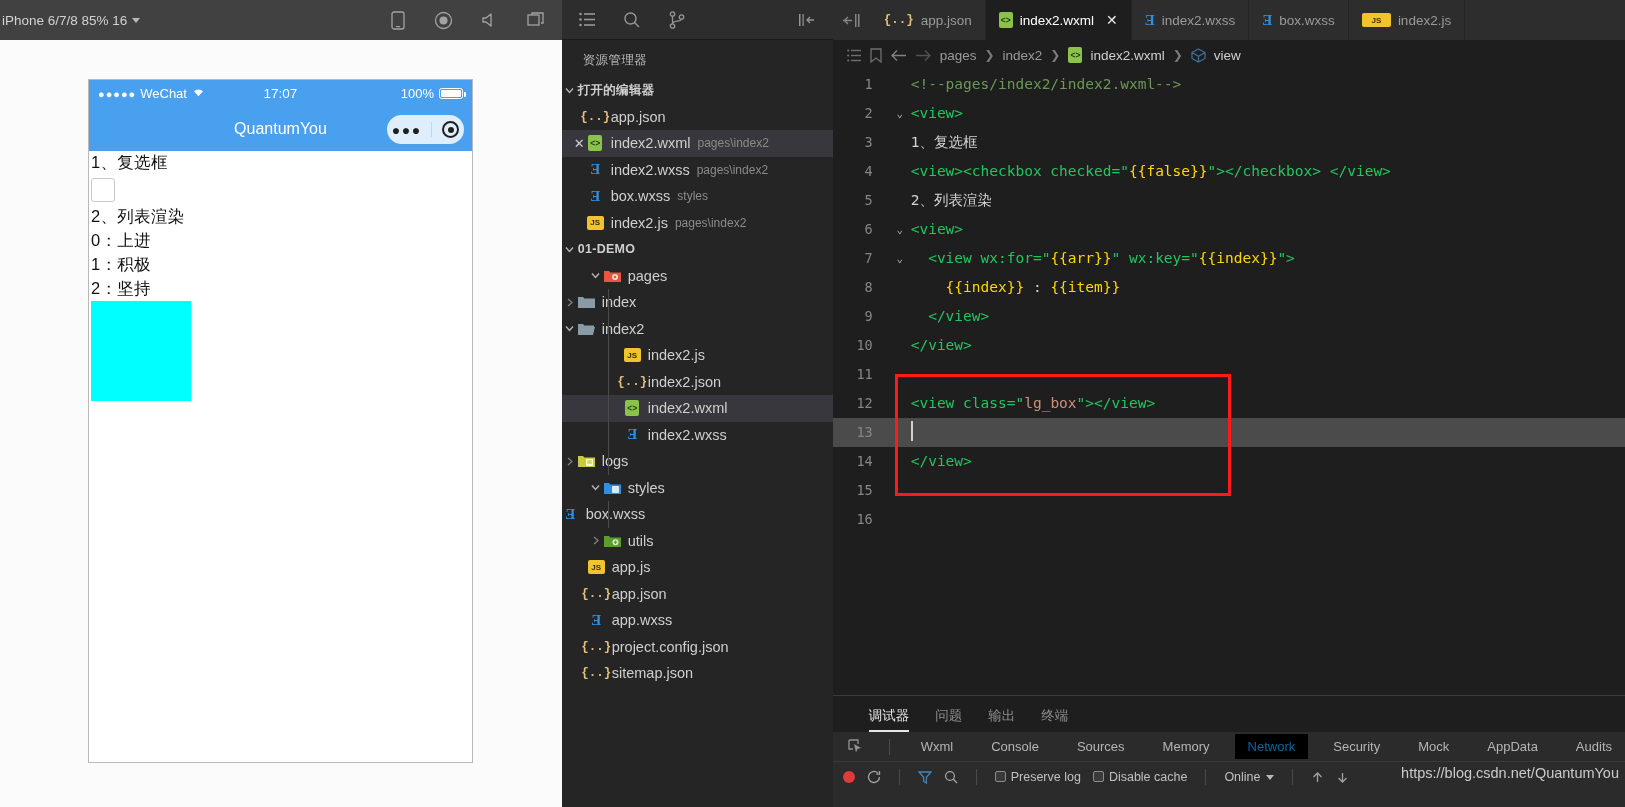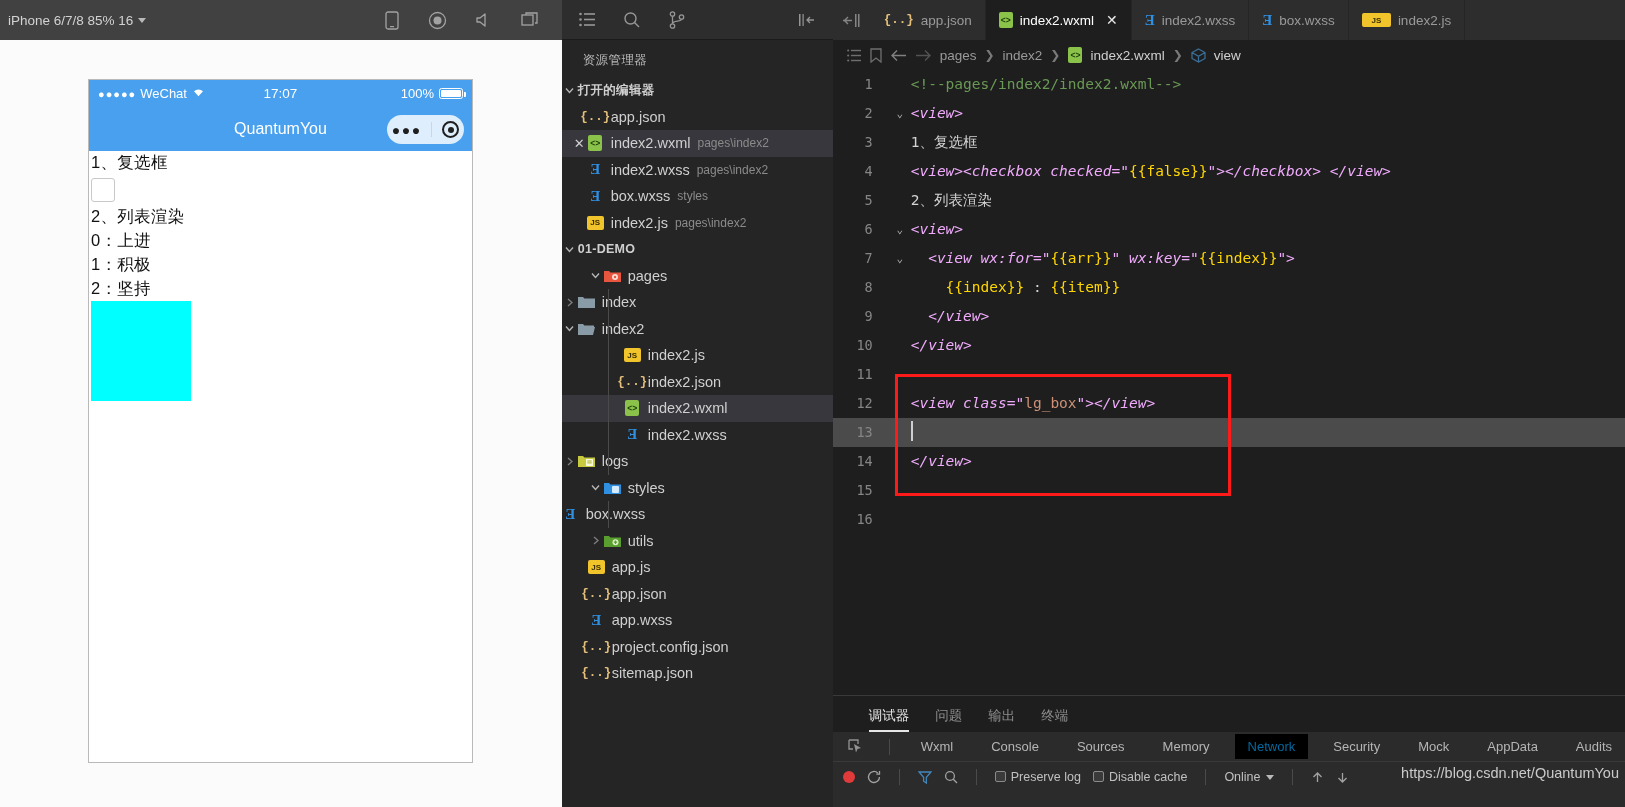--- a/index.html
+++ b/index.html
@@ -8,21 +8,21 @@
     background: #2d2d2d;
     font-family: "Liberation Sans", "DejaVu Sans", sans-serif;
     overflow: hidden;
   }
   .app { position: relative; width: 1625px; height: 807px; display: flex; }
 
   
   .sim-pane { width: 565px; height: 807px; background: #fbfbfb; position: relative; }
   .sim-toolbar {
     height: 40px; background: #414141; display: flex; align-items: center;
-    padding: 0 8px; color: #c8c8c8; font-size: 13.5px;
+    padding: 0 2px; color: #c8c8c8; font-size: 13.5px;
   }
   .sim-device-sel { display: flex; align-items: center; gap: 5px; cursor: pointer; color: #d2d2d2; }
   .caret-dn { width:0;height:0;border-left:4px solid transparent;border-right:4px solid transparent;border-top:5px solid #b9b9b9; }
   .sim-tb-icons { margin-left: auto; display: flex; align-items: center; gap: 26px; padding-right: 14px; }
   .sim-tb-icons .ic { width: 20px; height: 20px; opacity: .72; cursor: pointer; display:flex;align-items:center;justify-content:center; }
   .sim-body { height: 767px; background: #fbfbfb; position: relative; }
 
   .phone {
     position: absolute; left: 88px; top: 39px;
     width: 385px; height: 684px;
@@ -128,21 +128,21 @@
     font-family: "DejaVu Sans Mono", "Liberation Mono", monospace;
     font-size: 14.5px; line-height: 29px; color: #d4d4d4;
   }
   .cline { display: flex; align-items: flex-start; height: 29px; position: relative; }
   .cline.hl { background: #4b4b4b; }
   .ln { width: 56px; flex: none; text-align: right; color: #868686; padding-right: 16px; font-size: 13.5px; }
   .fold { width: 22px; flex: none; color: #b4b4b4; text-align: center; font-size: 11px; }
   .ctext { white-space: pre; }
 
   .tok-cm { color: #6a9955; }
-  .tok-tag { color: #f0abfc; font-style: italic; }
+  .tok-tag { color: #22c55e; }
   .tok-str { color: #ce9178; }
   .tok-br { color: #ffd700; }
   .tok-pl { color: #d4d4d4; }
   .tok-txt { color: #d4d4d4; }
 
   .redbox {
     position: absolute; left: 62px; top: 304px; width: 336px; height: 122px;
     border: 3px solid #ff1a1a; pointer-events: none;
   }
   .caret { display:inline-block; width:2px; height:20px; background:#cfcfcf; vertical-align:-4px; }

